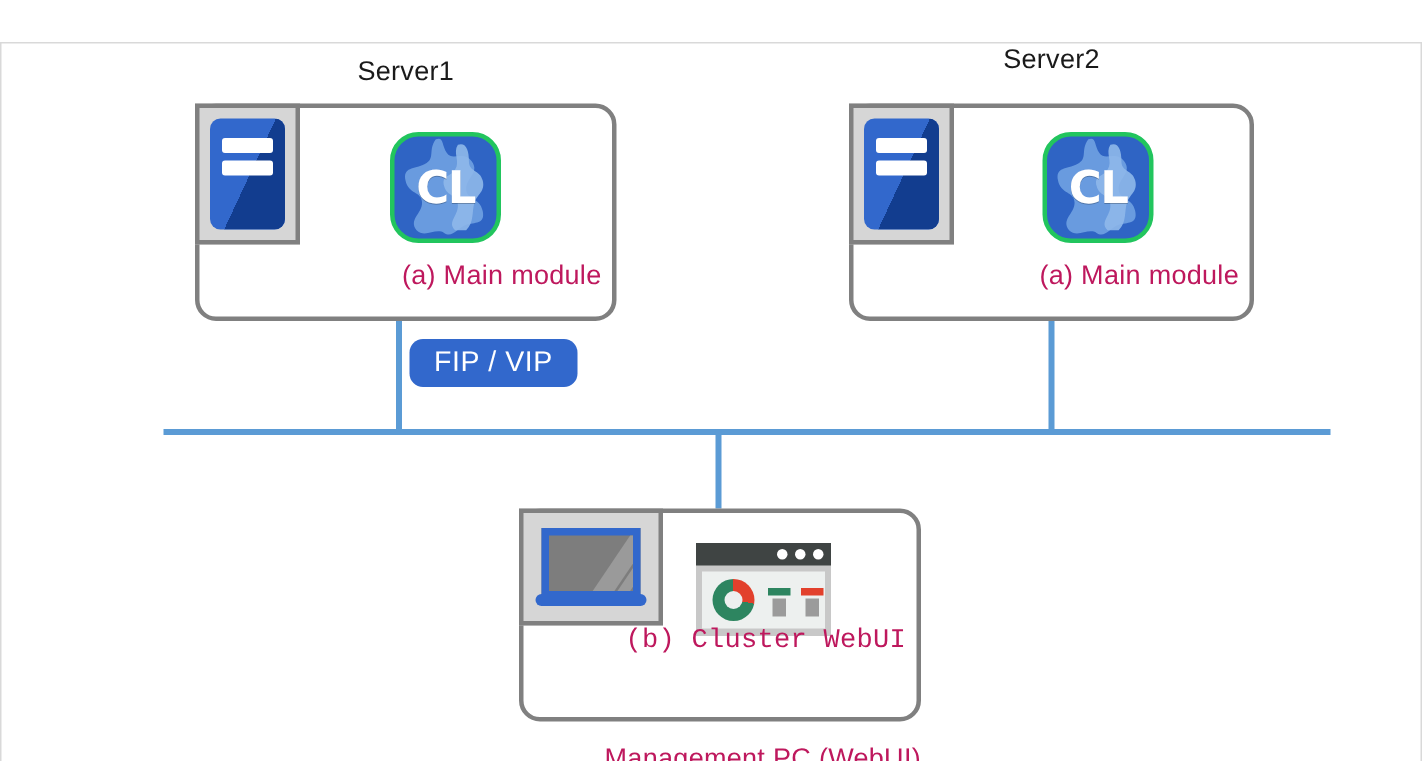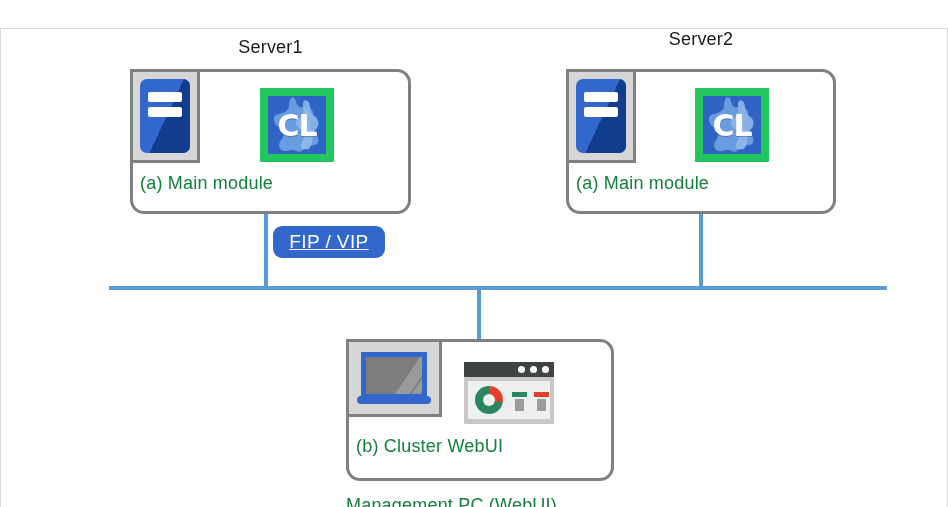--- a/index.html
+++ b/index.html
@@ -24,22 +24,22 @@
     position: absolute;
     font-size: 18px;
     color: #1a1a1a;
     text-align: center;
     white-space: nowrap;
     letter-spacing: 0.2px;
   }
   .node-caption {
     position: absolute;
     font-size: 18px;
-    color: #15803d;
-    text-align: left;
+    color: #be185d;
+    text-align: right;
     white-space: nowrap;
     letter-spacing: 0.2px;
   }
 
   
   .host-box {
     position: absolute;
     border: 3px solid #808080;
     border-radius: 14px;
     background: #ffffff;
@@ -81,22 +81,22 @@
     border-radius: 2px;
     z-index: 2;
   }
   .server-led.one { top: 18%; }
   .server-led.two { top: 38%; }
 
   
   .cl-icon {
     position: absolute;
     background: #2f64c4;
-    border: 8px solid #22c55e;
-    border-radius: 1px;
+    border: 3px solid #22c55e;
+    border-radius: 19px;
     box-sizing: border-box;
     overflow: hidden;
   }
   .cl-splash {
     position: absolute;
     inset: 0;
   }
   .cl-text {
     position: absolute;
     inset: 0;
@@ -224,21 +224,20 @@
     position: absolute;
     background: #3268cc;
     color: #ffffff;
     border-radius: 9px;
     display: flex;
     align-items: center;
     justify-content: center;
     font-size: 19px;
     letter-spacing: 0.4px;
     white-space: nowrap;
-    text-decoration: underline;
   }
 </style>
 </head>
 <body>
 
 <div id="canvas">
 
   <div class="node-title" style="left:129px; top:8px; width:281px;">Server1</div>
 
   <div class="host-box" style="left:129px; top:40px; width:281px; height:145px;"></div>
@@ -320,17 +319,17 @@
         <div class="mini-cap" style="background:#2d8560;"></div>
         <div class="mini-body"></div>
       </div>
       <div class="mini-widget" style="left:66px;">
         <div class="mini-cap" style="background:#e2402c;"></div>
         <div class="mini-body"></div>
       </div>
     </div>
   </div>
 
-  <div class="node-caption" style="left:355px; top:407px; width:248px;">(b) Cluster WebUI</div>
+  <div class="node-caption" style="left:355px; top:388px; width:248px;font-family:Liberation Mono, monospace;">(b) Cluster WebUI</div>
 
   <div class="node-caption" style="left:345px; top:466px; width:268px;">Management PC (WebUI)</div>
 
 </div>
 
 </body></html>

